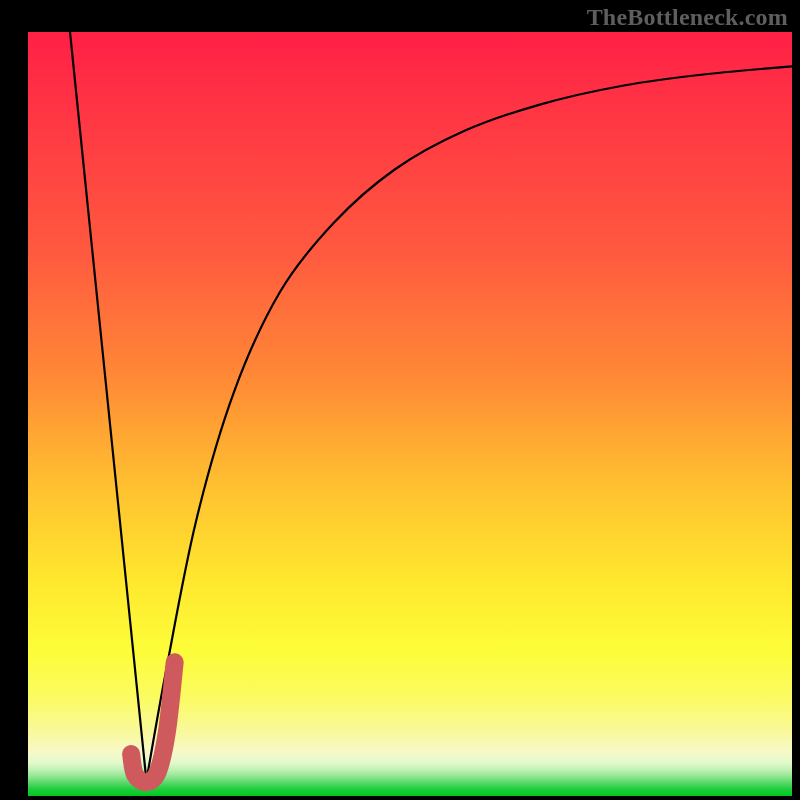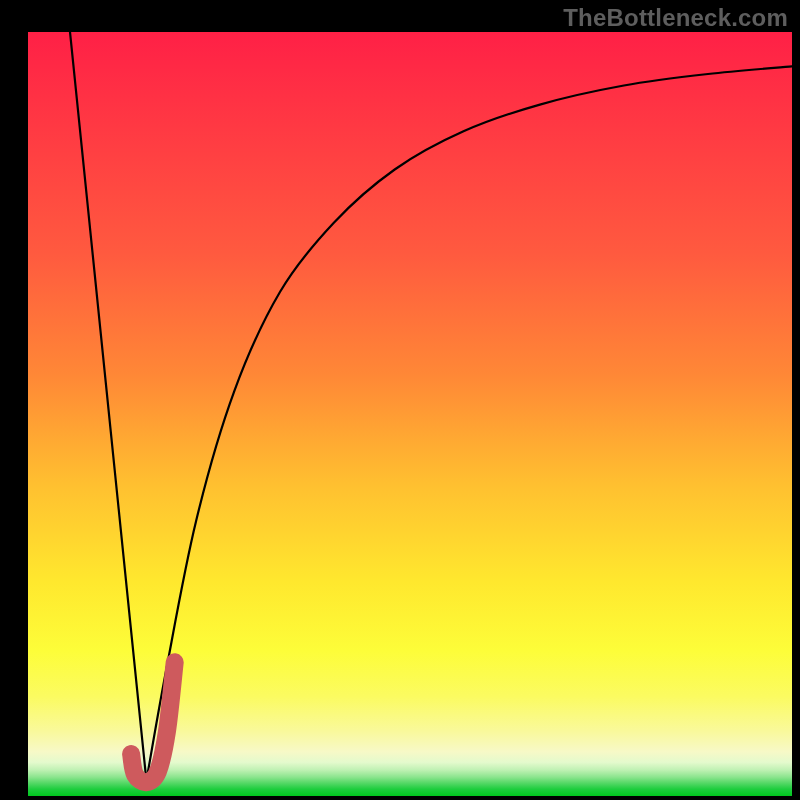--- a/index.html
+++ b/index.html
@@ -7,21 +7,21 @@
   .frame {
     position: relative;
     width: 800px;
     height: 800px;
     background: #000;
   }
   .watermark {
     position: absolute;
     top: 4px;
     right: 12px;
-    font-family: Liberation Sans, sans-serif;
+    font-family: Liberation Serif, serif;
     font-size: 24px;
     font-weight: 600;
     color: #5e5e5e;
     letter-spacing: 0.2px;
     z-index: 10;
   }
   .plot {
     position: absolute;
     left: 28px;
     top: 32px;

